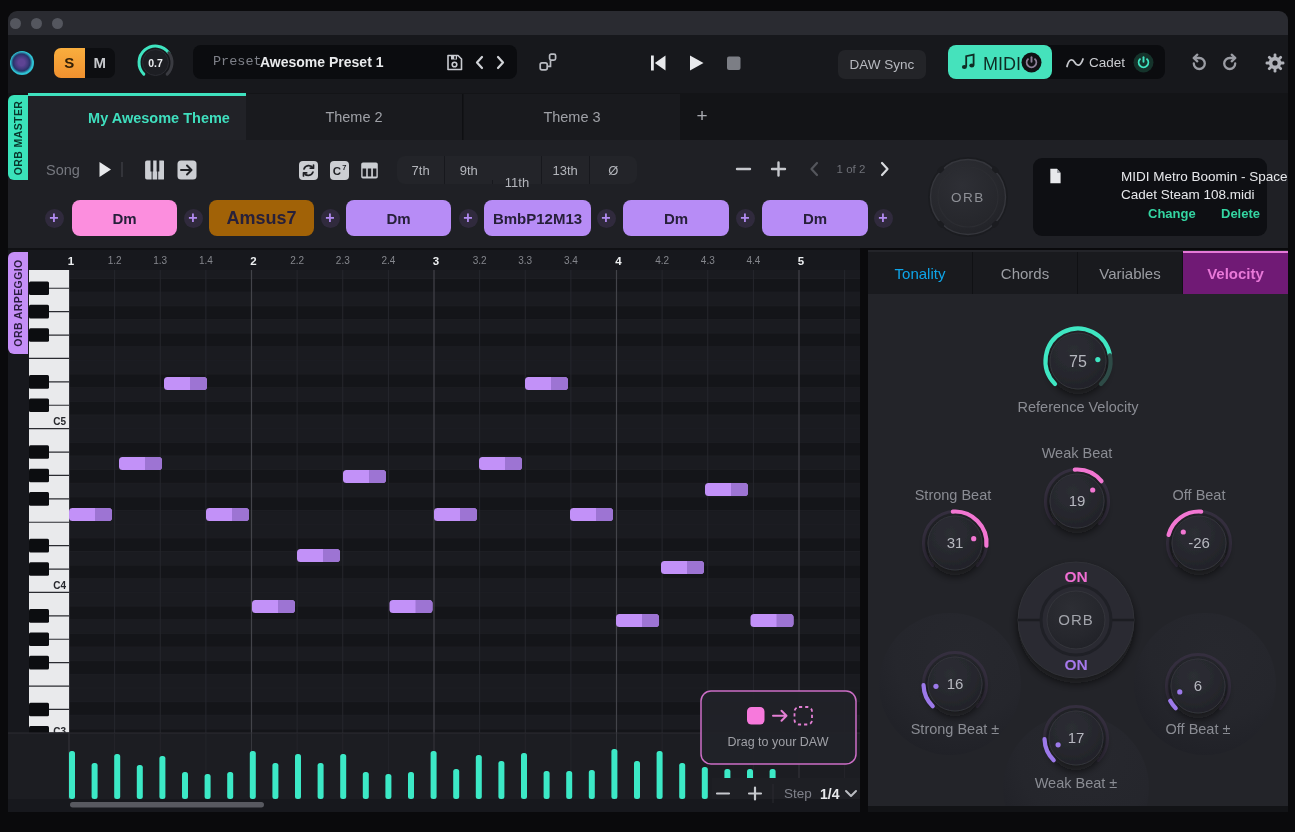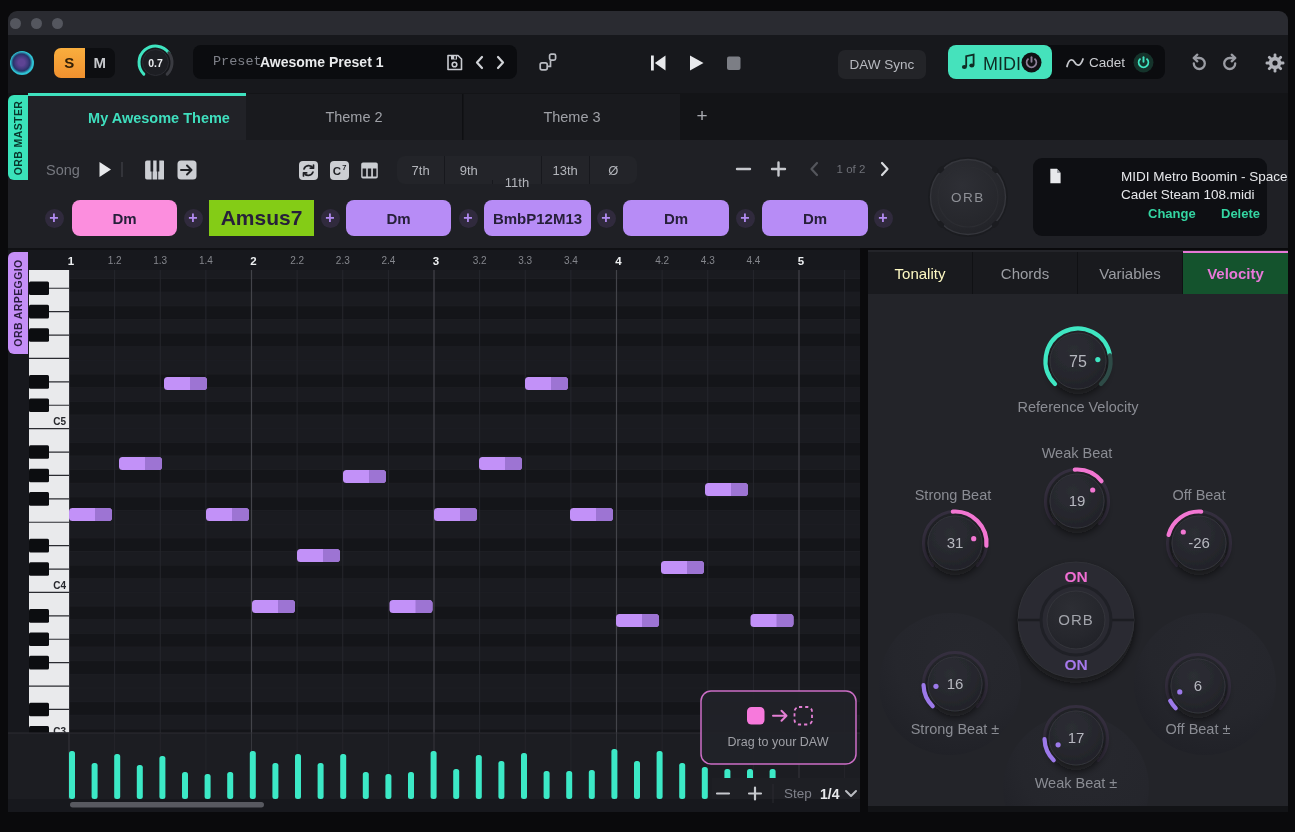--- a/index.html
+++ b/index.html
@@ -164,21 +164,21 @@
 <div class="abs" style="left:1148px;top:206px;font-size:13px;font-weight:bold;color:#34d5a2;">Change</div>
 <div class="abs" style="left:1221px;top:206px;font-size:13px;font-weight:bold;color:#34d5a2;">Delete</div>
 <div class="abs" style="left:44.5px;top:208.5px;width:19px;height:19px;border-radius:50%;background:#302a3d;color:#b28bf2;font-size:16px;font-weight:bold;display:flex;align-items:center;justify-content:center;">+</div>
 <div class="abs" style="left:183.5px;top:208.5px;width:19px;height:19px;border-radius:50%;background:#302a3d;color:#b28bf2;font-size:16px;font-weight:bold;display:flex;align-items:center;justify-content:center;">+</div>
 <div class="abs" style="left:320.5px;top:208.5px;width:19px;height:19px;border-radius:50%;background:#302a3d;color:#b28bf2;font-size:16px;font-weight:bold;display:flex;align-items:center;justify-content:center;">+</div>
 <div class="abs" style="left:458.5px;top:208.5px;width:19px;height:19px;border-radius:50%;background:#302a3d;color:#b28bf2;font-size:16px;font-weight:bold;display:flex;align-items:center;justify-content:center;">+</div>
 <div class="abs" style="left:596.5px;top:208.5px;width:19px;height:19px;border-radius:50%;background:#302a3d;color:#b28bf2;font-size:16px;font-weight:bold;display:flex;align-items:center;justify-content:center;">+</div>
 <div class="abs" style="left:735.5px;top:208.5px;width:19px;height:19px;border-radius:50%;background:#302a3d;color:#b28bf2;font-size:16px;font-weight:bold;display:flex;align-items:center;justify-content:center;">+</div>
 <div class="abs" style="left:873.5px;top:208.5px;width:19px;height:19px;border-radius:50%;background:#302a3d;color:#b28bf2;font-size:16px;font-weight:bold;display:flex;align-items:center;justify-content:center;">+</div>
 <div class="abs" style="left:72px;top:200px;width:105px;height:36px;border-radius:8px;background:#fc8ede;color:#27203a;font-size:15px;font-weight:bold;display:flex;align-items:center;justify-content:center;">Dm</div>
-<div class="abs" style="left:209px;top:200px;width:105px;height:36px;border-radius:0;background:#84cc16;color:#27203a;font-size:21px;font-weight:bold;display:flex;align-items:center;justify-content:center;">Amsus7</div>
+<div class="abs" style="left:209px;top:200px;width:105px;height:36px;border-radius:8px;background:#a16207;color:#27203a;font-size:18px;font-weight:bold;display:flex;align-items:center;justify-content:center;">Amsus7</div>
 <div class="abs" style="left:346px;top:200px;width:105px;height:36px;border-radius:8px;background:#b78cf6;color:#27203a;font-size:15px;font-weight:bold;display:flex;align-items:center;justify-content:center;">Dm</div>
 <div class="abs" style="left:484px;top:200px;width:107px;height:36px;border-radius:8px;background:#b78cf6;color:#27203a;font-size:15px;font-weight:bold;display:flex;align-items:center;justify-content:center;">BmbP12M13</div>
 <div class="abs" style="left:623px;top:200px;width:106px;height:36px;border-radius:8px;background:#b78cf6;color:#27203a;font-size:15px;font-weight:bold;display:flex;align-items:center;justify-content:center;">Dm</div>
 <div class="abs" style="left:762px;top:200px;width:106px;height:36px;border-radius:8px;background:#b78cf6;color:#27203a;font-size:15px;font-weight:bold;display:flex;align-items:center;justify-content:center;">Dm</div>
 <svg class="abs" style="left:8px;top:248px;" width="852" height="564" viewBox="0 0 852 564">
 <rect x="0" y="0" width="852" height="564" fill="#101114"></rect>
 <rect x="0" y="2" width="852" height="549" fill="#17181d"></rect>
 <rect x="61" y="22" width="791" height="463" fill="#1a1b20"></rect>
 <rect x="61" y="30.50" width="791" height="13.65" fill="#141519"></rect>
 <rect x="61" y="57.80" width="791" height="13.65" fill="#141519"></rect>
@@ -405,24 +405,24 @@
 <rect x="693" y="443" width="155" height="73" rx="10" fill="#212228" fill-opacity="0.97" stroke="#cc6ec6" stroke-width="1.5"></rect>
 <rect x="739" y="459" width="17.5" height="17.5" rx="4.5" fill="#f779dc"></rect>
 <path d="M765 467.7 h13 M773.5 462.7 l5 5 l-5 5" fill="none" stroke="#e37fd4" stroke-width="2" stroke-linecap="round" stroke-linejoin="round"></path>
 <rect x="786.5" y="459" width="17.5" height="17.5" rx="4.5" fill="none" stroke="#e37fd4" stroke-width="1.8" stroke-dasharray="3.2 3"></rect>
 <text x="770" y="498" fill="#9fa0a6" font-size="12.5" text-anchor="middle" font-family="Liberation Sans">Drag to your DAW</text>
 </svg>
 <div class="abs" style="left:8px;top:252px;width:20px;height:102px;background:#c58ff7;border-radius:6px 0 0 6px;display:flex;align-items:center;justify-content:center;">
     <span style="transform:rotate(-90deg);white-space:nowrap;font-size:10.5px;font-weight:bold;color:#2a1c3e;letter-spacing:0.4px;">ORB ARPEGGIO</span>
   </div>
 <div class="abs" style="left:868px;top:250px;width:420px;height:558px;background:#232429;"></div>
-<div class="abs" style="left:868px;top:252px;width:105px;height:42px;background:#191a1e;border-right:1px solid #101114;color:#fef9c3;font-size:15px;display:flex;align-items:center;justify-content:center;">Tonality</div>
+<div class="abs" style="left:868px;top:252px;width:105px;height:42px;background:#191a1e;border-right:1px solid #101114;color:#0ea5e9;font-size:15px;display:flex;align-items:center;justify-content:center;">Tonality</div>
 <div class="abs" style="left:973px;top:252px;width:105px;height:42px;background:#191a1e;border-right:1px solid #101114;color:#9b9da3;font-size:15px;display:flex;align-items:center;justify-content:center;">Chords</div>
 <div class="abs" style="left:1078px;top:252px;width:105px;height:42px;background:#191a1e;border-right:1px solid #101114;color:#9b9da3;font-size:15px;display:flex;align-items:center;justify-content:center;">Variables</div>
-<div class="abs" style="left:1183px;top:251px;width:105px;height:43px;background:#14532d;border-top:2.5px solid #e579d7;color:#e878d8;font-weight:bold;font-size:15px;display:flex;align-items:center;justify-content:center;">Velocity</div>
+<div class="abs" style="left:1183px;top:251px;width:105px;height:43px;background:#701a75;border-top:2.5px solid #e579d7;color:#e878d8;font-weight:bold;font-size:15px;display:flex;align-items:center;justify-content:center;">Velocity</div>
 <svg class="abs" style="left:868px;top:250px;" width="420" height="558" viewBox="0 0 420 558">
 <defs>
 <radialGradient id="kg" cx="42%" cy="32%" r="80%">
         <stop offset="0%" stop-color="#2d2e34"></stop>
         <stop offset="60%" stop-color="#26272d"></stop>
         <stop offset="100%" stop-color="#1f2026"></stop>
       </radialGradient>
 <filter id="sh" x="-50%" y="-50%" width="200%" height="200%">
         <feDropShadow dx="0" dy="5" stdDeviation="5" flood-color="#0c0c10" flood-opacity="0.75"></feDropShadow>
       </filter>

